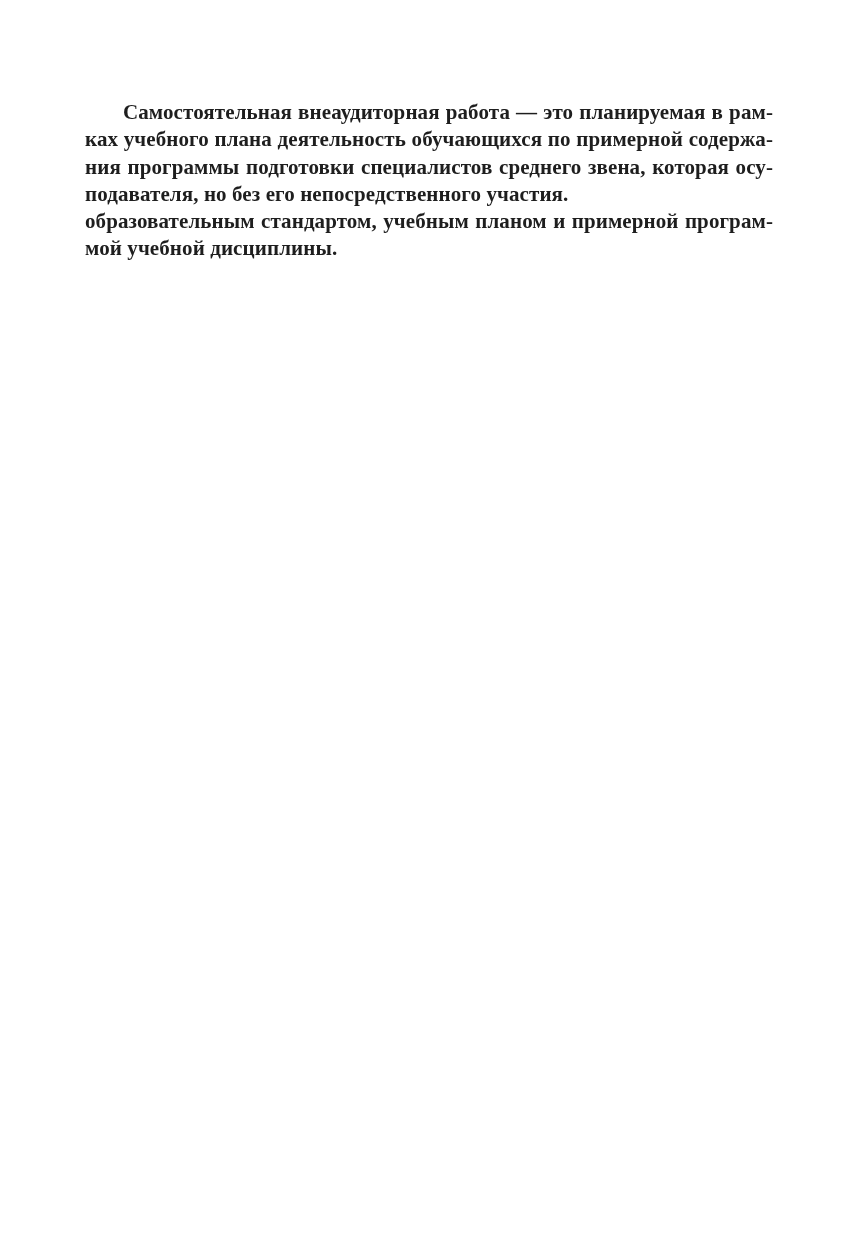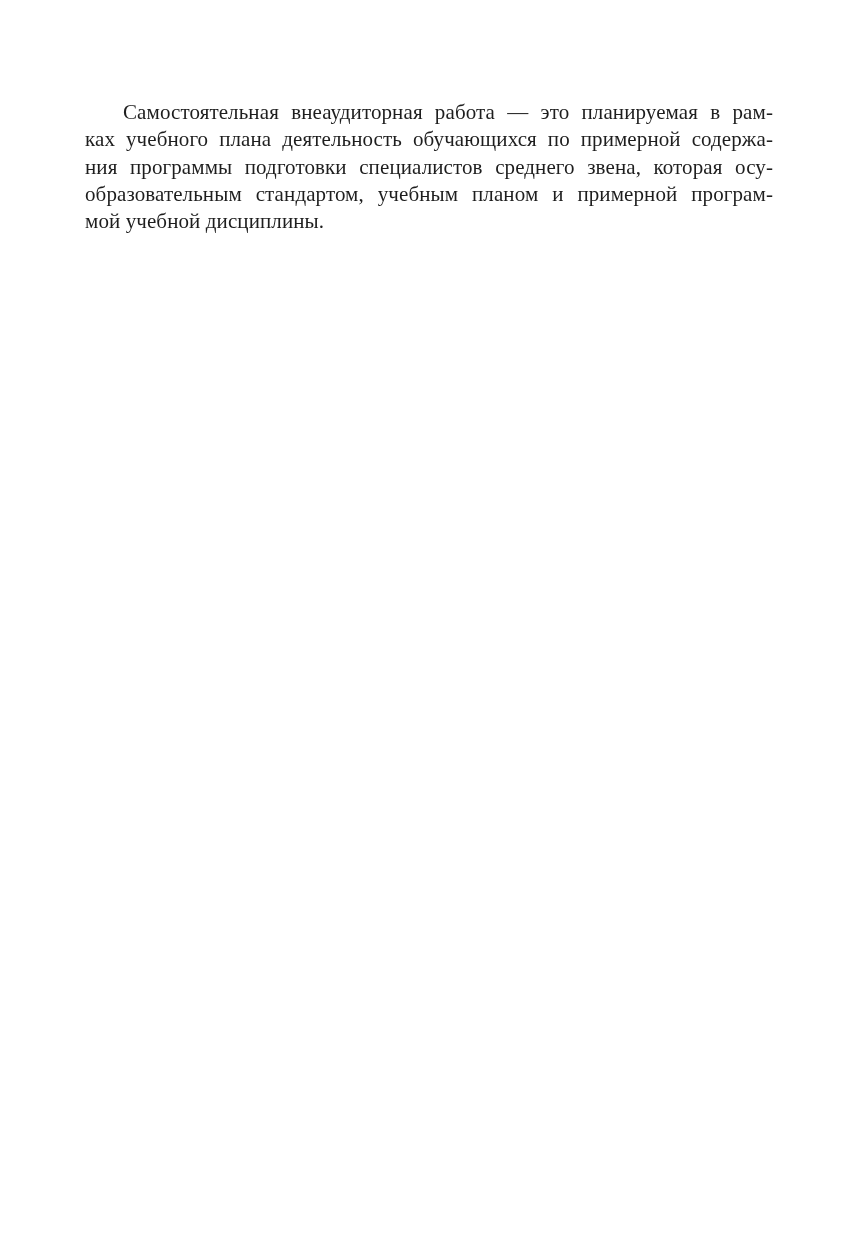--- a/index.html
+++ b/index.html
@@ -7,20 +7,21 @@
     padding: 0;
     background: #ffffff;
   }
   .page {
     position: relative;
     width: 857px;
     height: 1241px;
     background: #ffffff;
     overflow: hidden;
     font-family: "Liberation Serif", serif;
+    font-weight: bold;
   }
   .text-block {
     position: absolute;
     left: 85px;
     top: 99px;
     width: 688px;
     font-size: 21px;
     line-height: 27.3px;
     color: #1e1e1e;
     letter-spacing: 0.1px;
@@ -43,19 +44,20 @@
 </style>
 </head>
 <body>
 
 <div class="page">
   <div class="text-block" style="color: rgb(30, 30, 30);">
       <div class="paragraph">
         <div class="line first">Самостоятельная внеаудиторная работа — это планируемая в рам-</div>
         <div class="line">ках учебного плана деятельность обучающихся по примерной содержа-</div>
         <div class="line">ния программы подготовки специалистов среднего звена, которая осу-</div>
+        <div class="line last">подавателя, но без его непосредственного участия.</div>
       </div>
       <div class="paragraph">
         <div class="line">образовательным стандартом, учебным планом и примерной програм-</div>
         <div class="line last">мой учебной дисциплины.</div>
       </div>
     </div>
 </div>
 
 </body></html>

